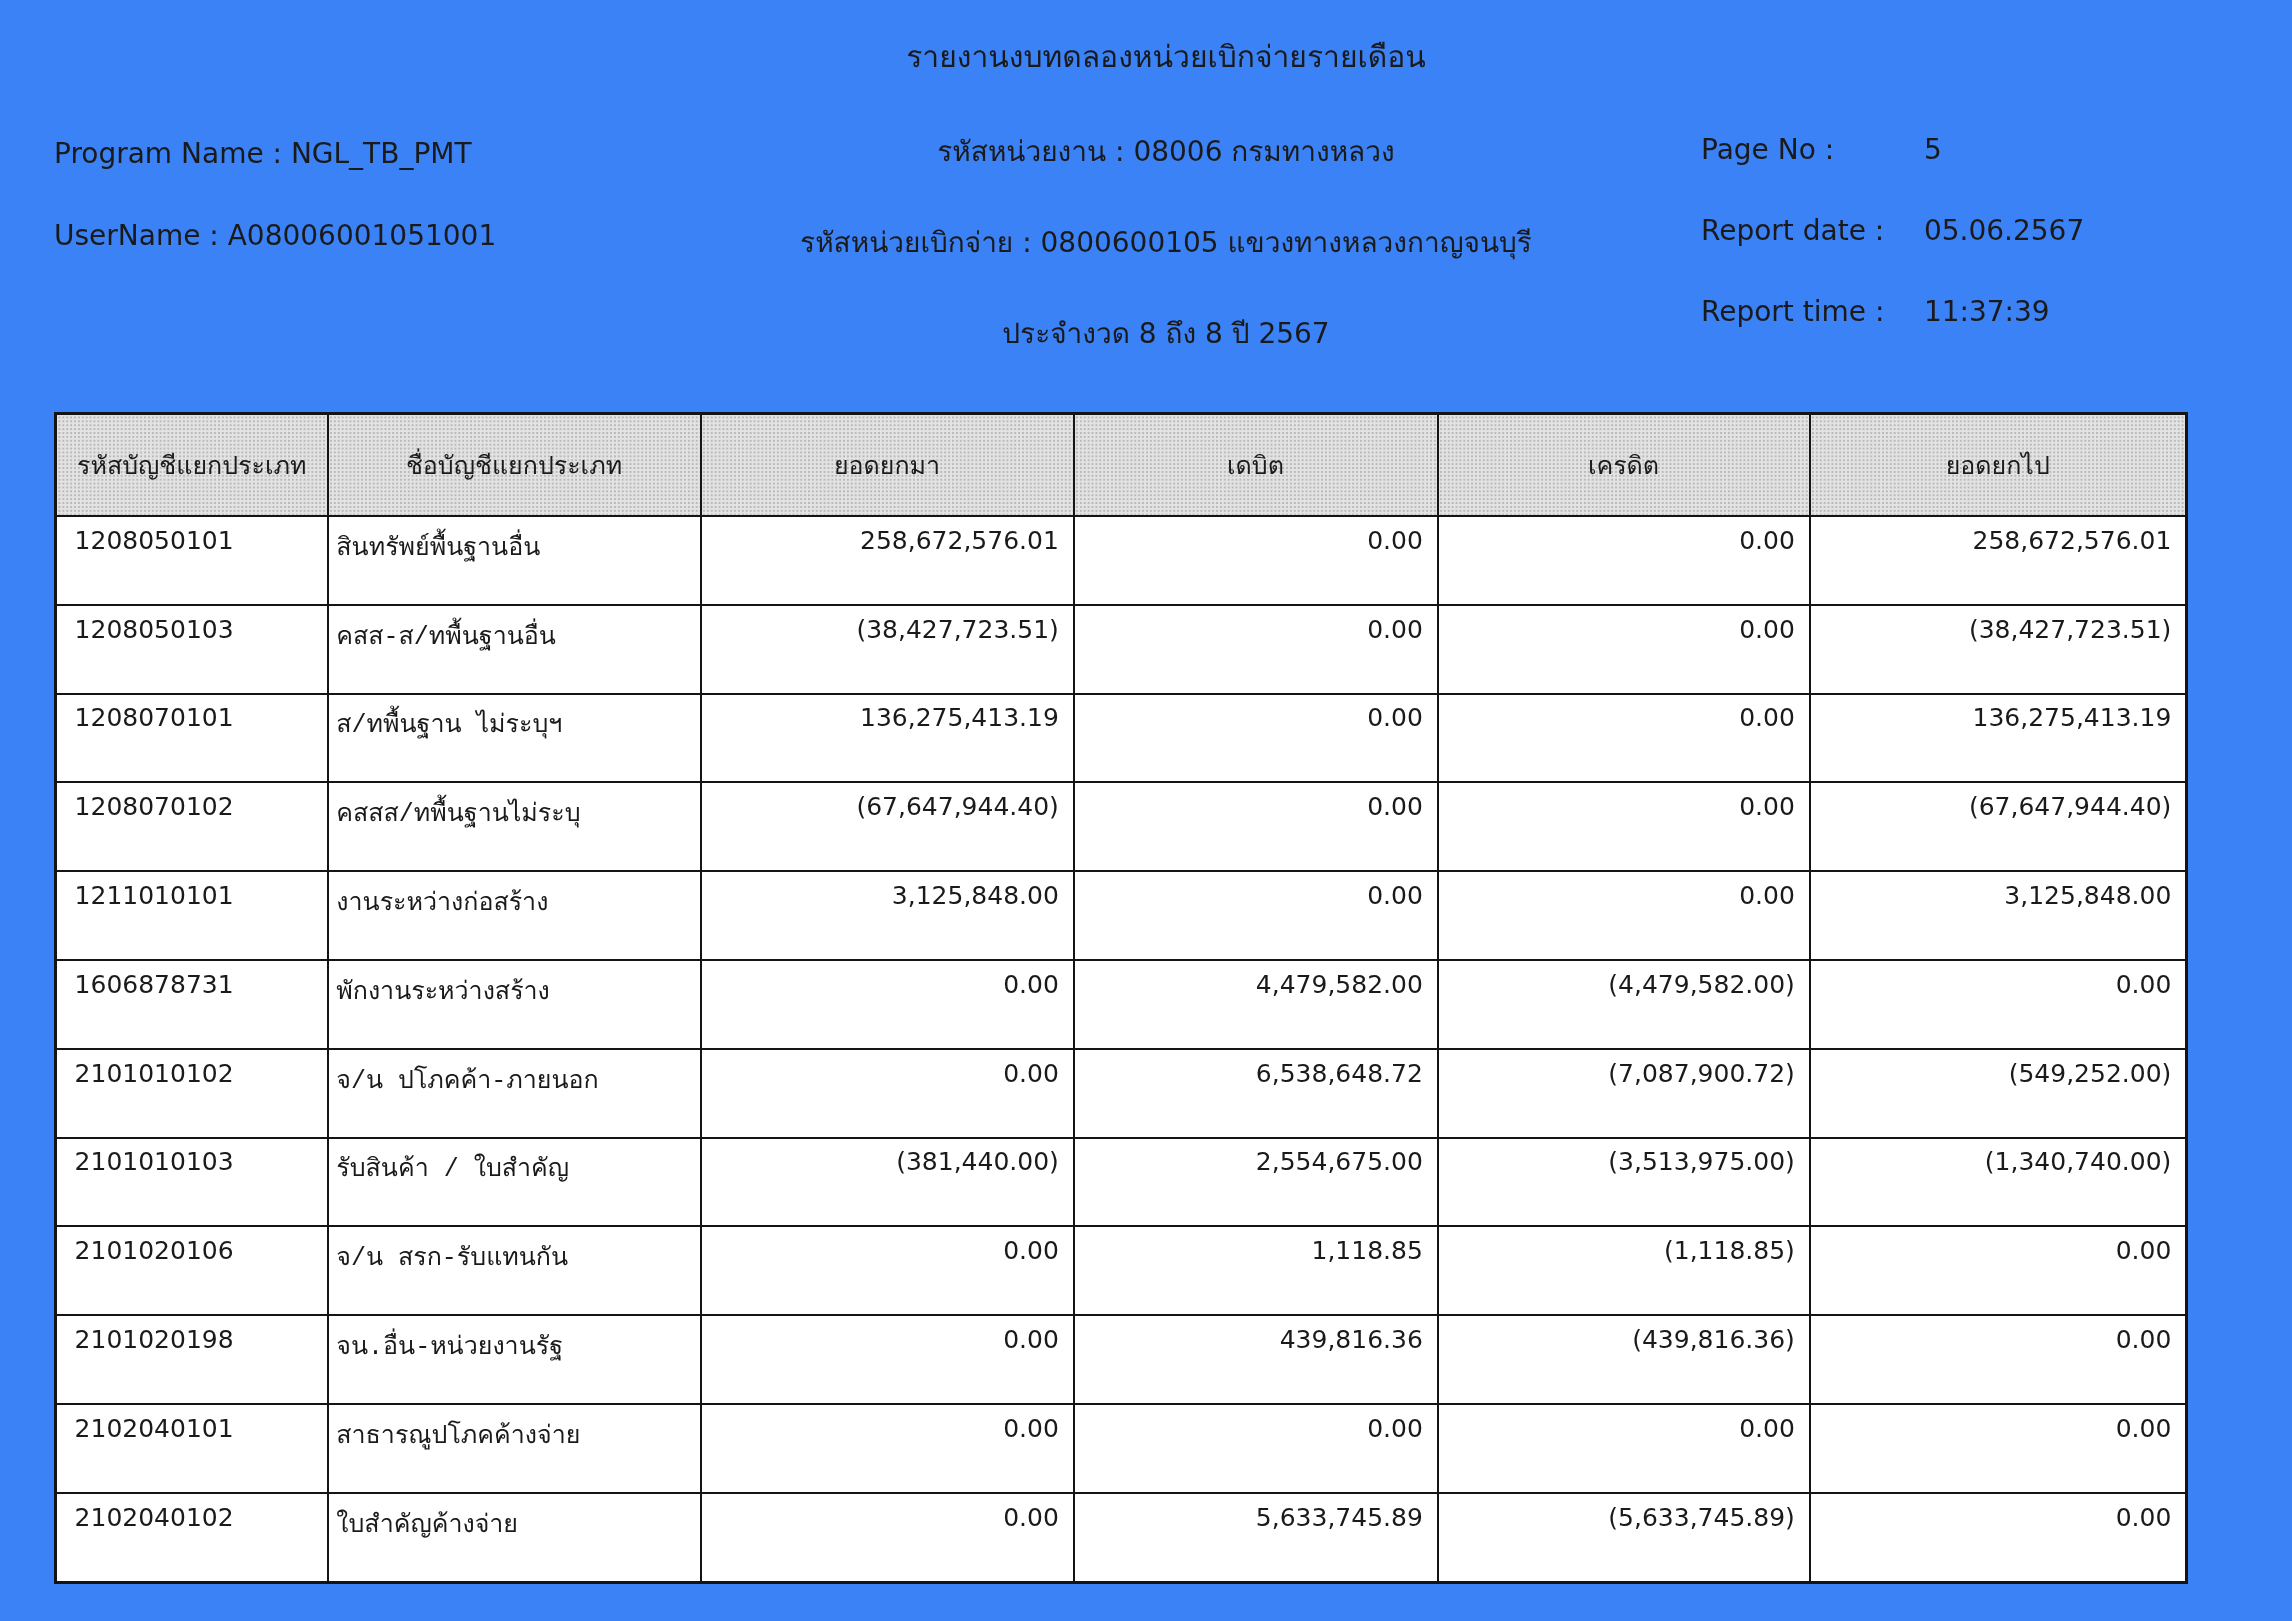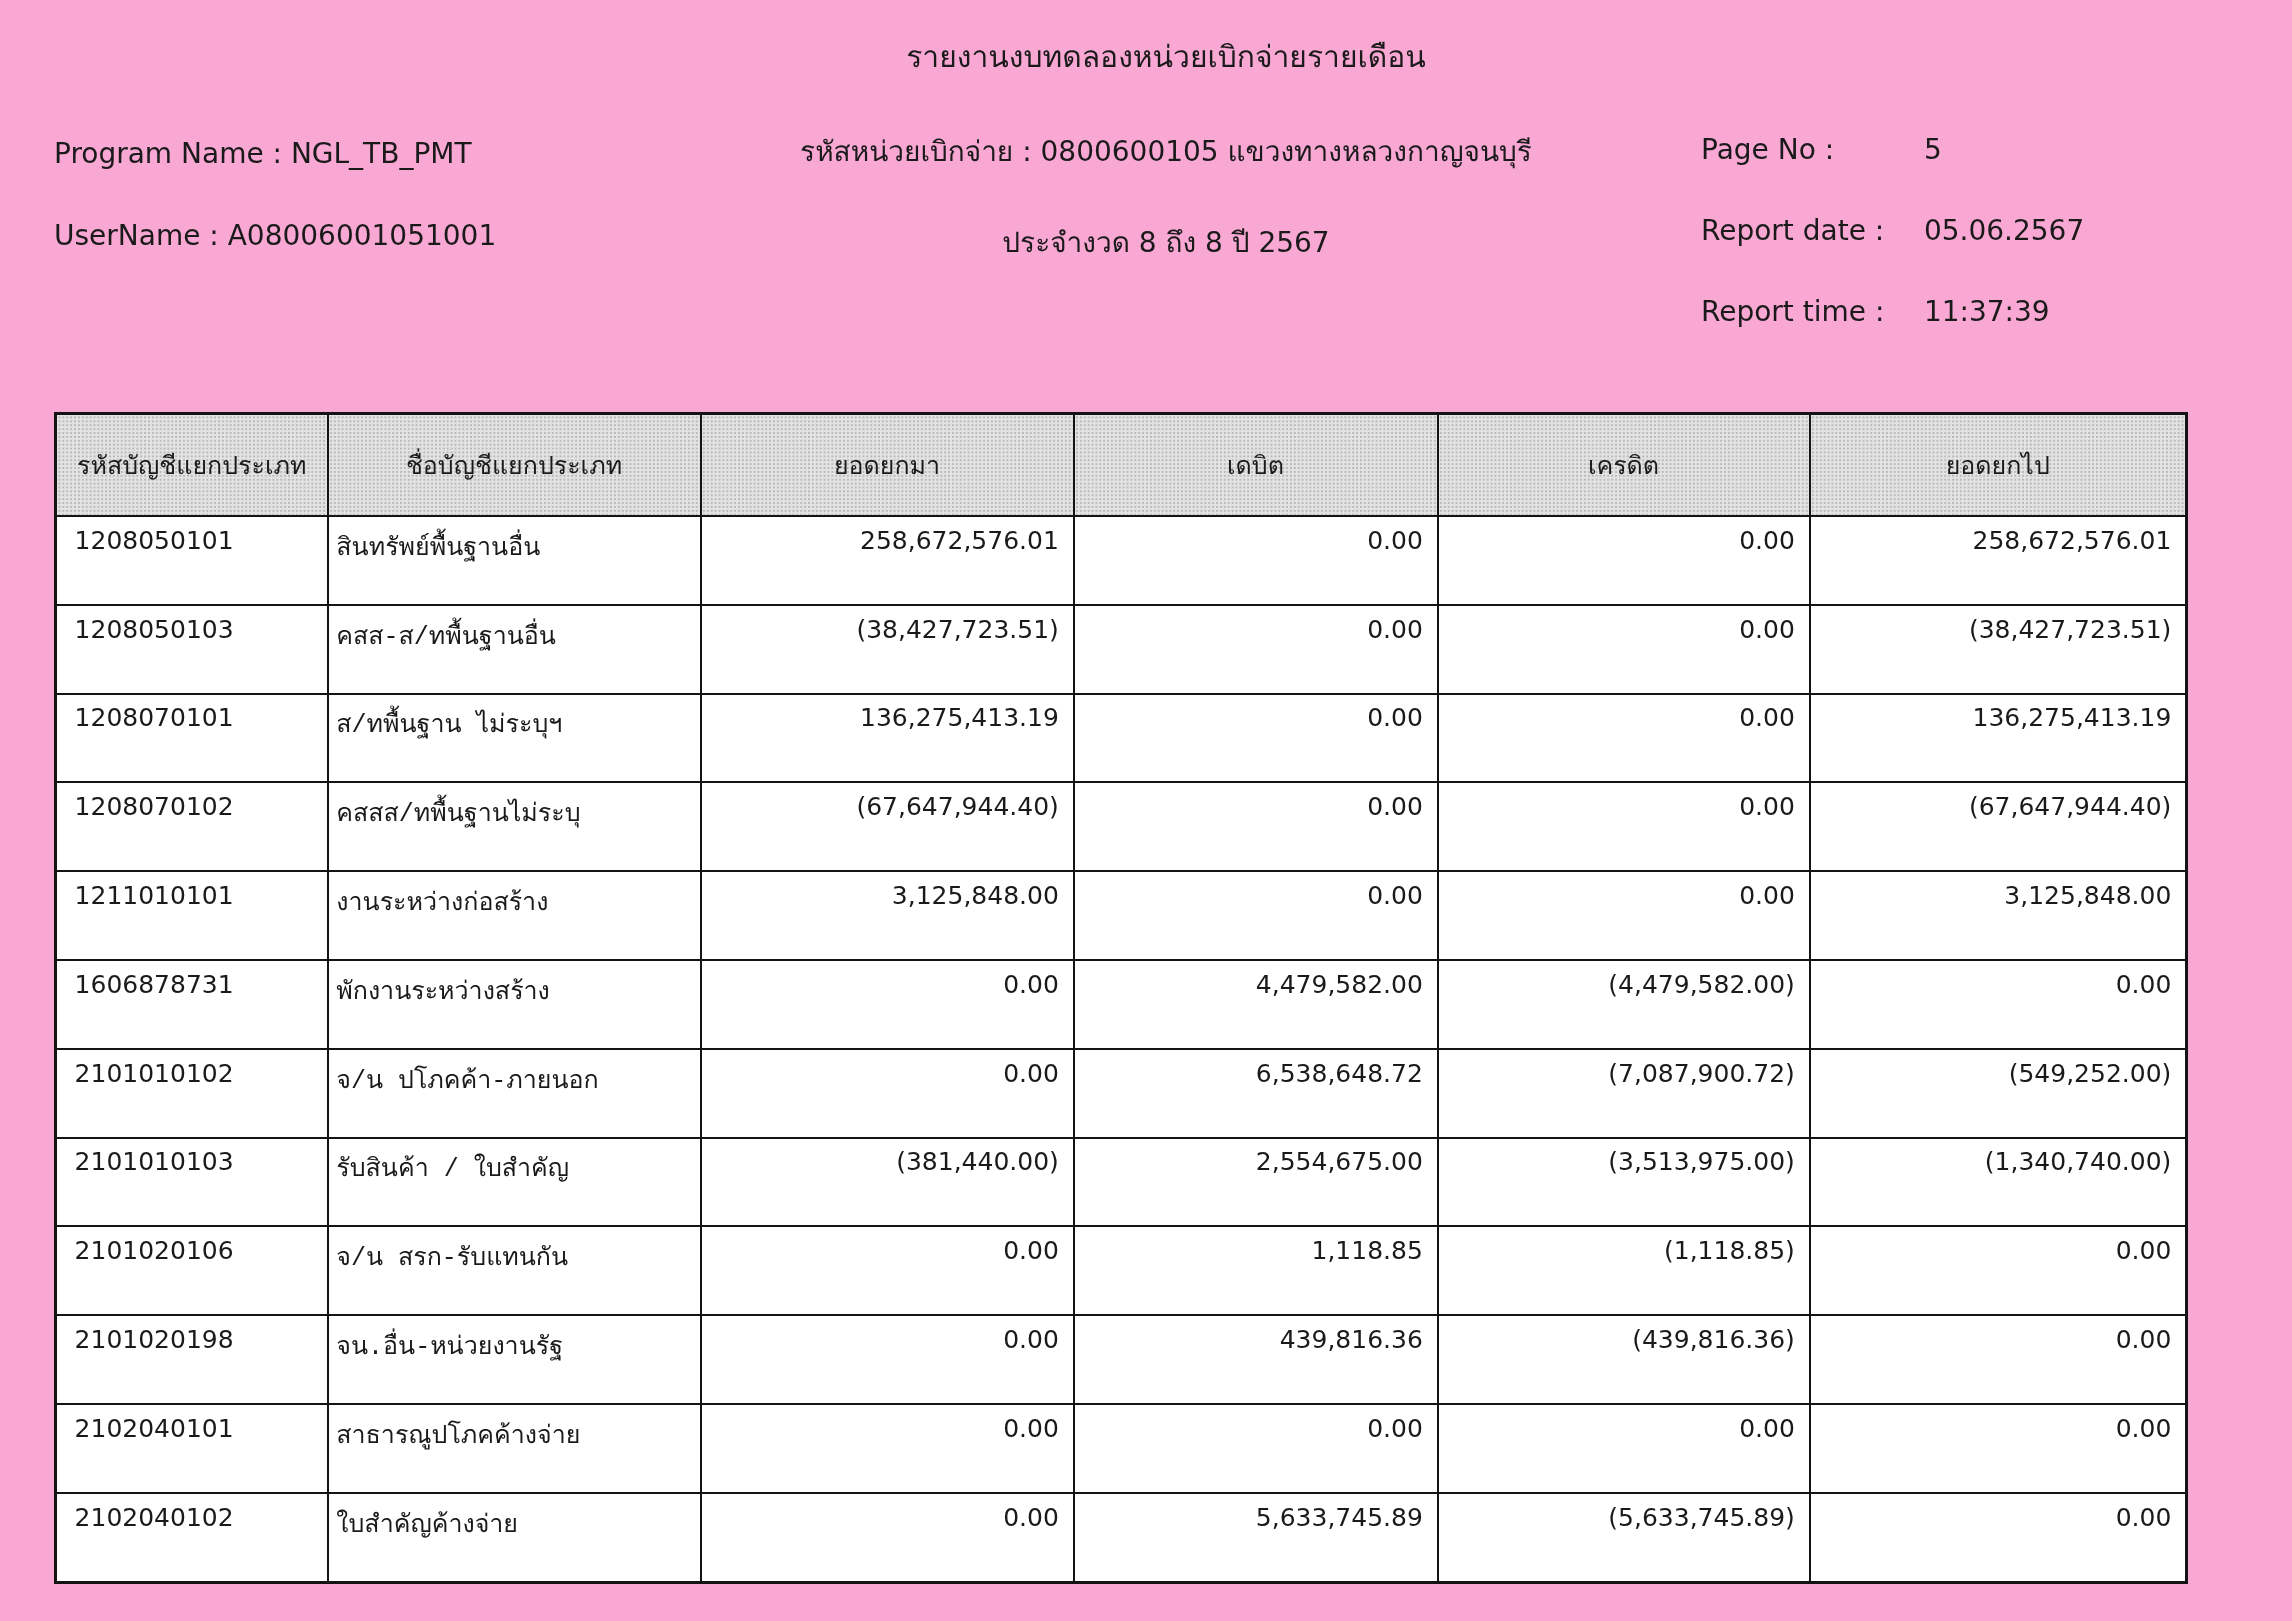--- a/index.html
+++ b/index.html
@@ -4,21 +4,21 @@
 <style>
   html, body {
     margin: 0;
     padding: 0;
     background: #ffffff;
   }
   .page {
     position: relative;
     width: 2293px;
     height: 1621px;
-    background: #f9a8d4;
+    background: #3b82f6;
     font-family: "DejaVu Sans", "Liberation Sans", sans-serif;
     color: #1a1a1a;
     overflow: hidden;
   }
   
   .report-title {
     position: absolute;
     top: 33px;
     left: 1166px;
     transform: translateX(-50%);
@@ -99,20 +99,21 @@
 <div class="page">
 
   <div class="report-title">รายงานงบทดลองหน่วยเบิกจ่ายรายเดือน</div>
 
   <div class="info-left">
     <div class="line">Program Name : NGL_TB_PMT</div>
     <div class="line">UserName : A08006001051001</div>
   </div>
 
   <div class="info-center">
+    <div class="line">รหัสหน่วยงาน : 08006 กรมทางหลวง</div>
     <div class="line">รหัสหน่วยเบิกจ่าย : 0800600105 แขวงทางหลวงกาญจนบุรี</div>
     <div class="line">ประจำงวด 8 ถึง 8 ปี 2567</div>
   </div>
 
   <div class="info-right">
     <div class="line">
       <span class="label">Page No :</span>
       <span class="value">5</span>
     </div>
     <div class="line">

